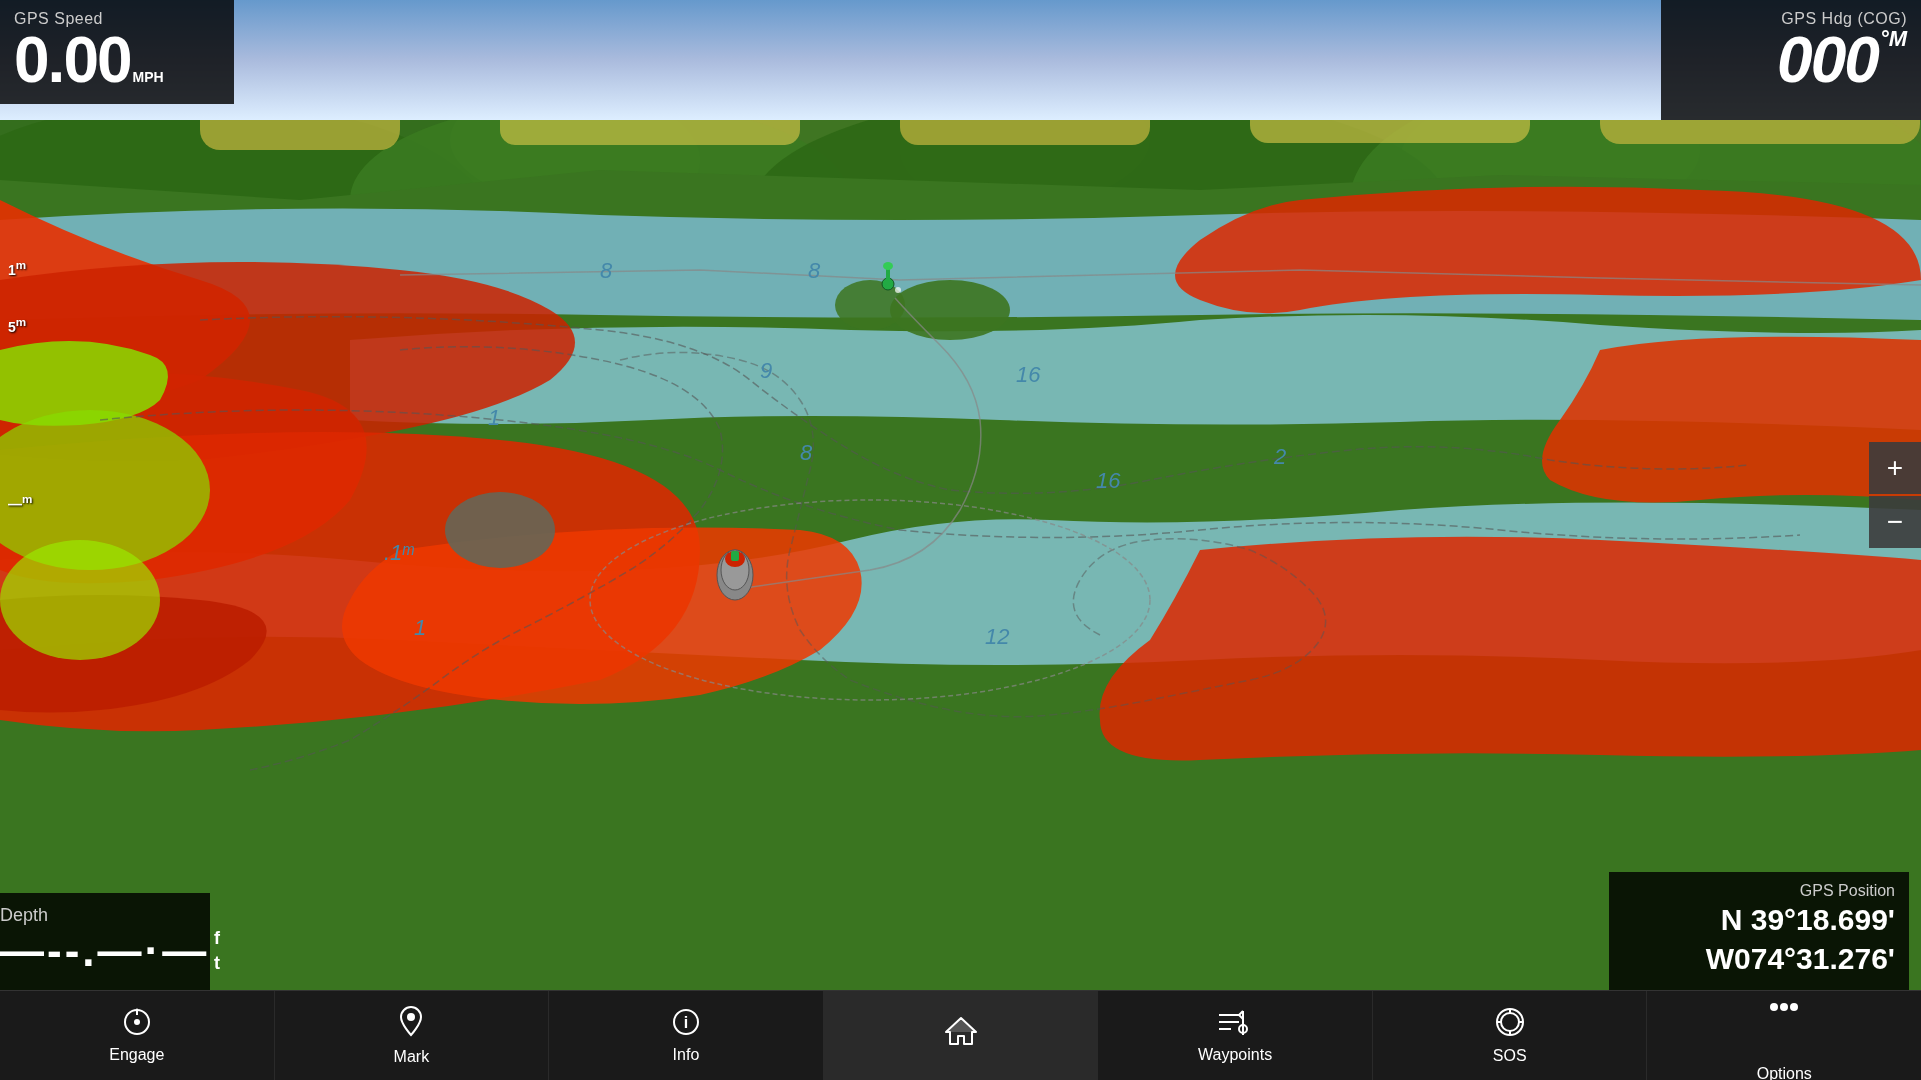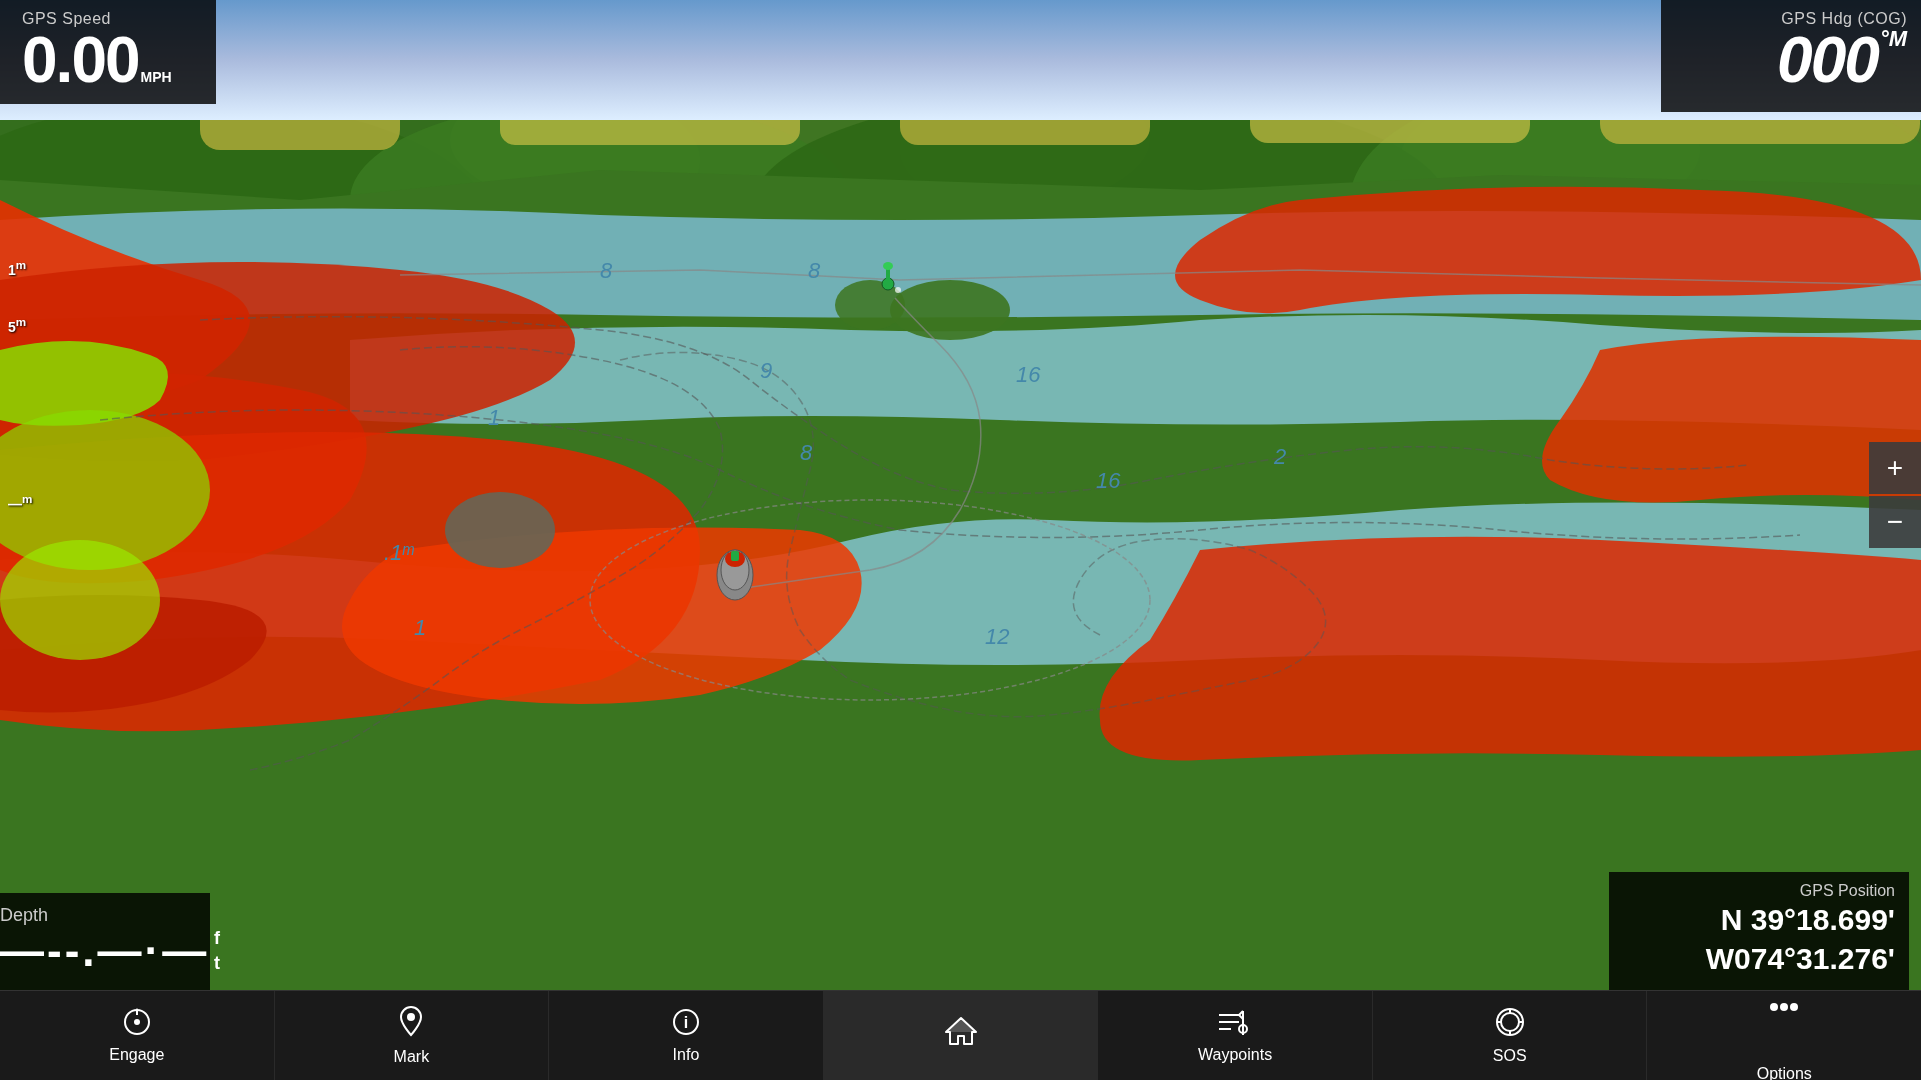--- a/index.html
+++ b/index.html
@@ -31,24 +31,24 @@
     
     #map-svg {
       width: 100%;
       height: 100%;
     }
 
     
     .widget-top-left {
       position: absolute;
       top: 0; left: 0;
-      width: 216px;
+      width: 234px;
       background: rgba(0,0,0,0.82);
       color: #fff;
-      padding: 10px 22px 12px;
+      padding: 10px 14px 12px;
     }
     .widget-label {
       font-size: 16px;
       font-weight: normal;
       color: #ccc;
       letter-spacing: 0.5px;
     }
     .widget-value-large {
       font-size: 64px;
       font-weight: bold;
@@ -62,21 +62,21 @@
       margin-left: 2px;
     }
 
     
     .widget-top-right {
       position: absolute;
       top: 0; right: 0;
       width: 260px;
       background: rgba(0,0,0,0.82);
       color: #fff;
-      padding: 10px 14px 20px;
+      padding: 10px 14px 28px;
       text-align: right;
     }
 
     
     .zoom-controls {
       position: absolute;
       right: 0;
       top: 50%;
       transform: translateY(-50%);
       display: flex;

